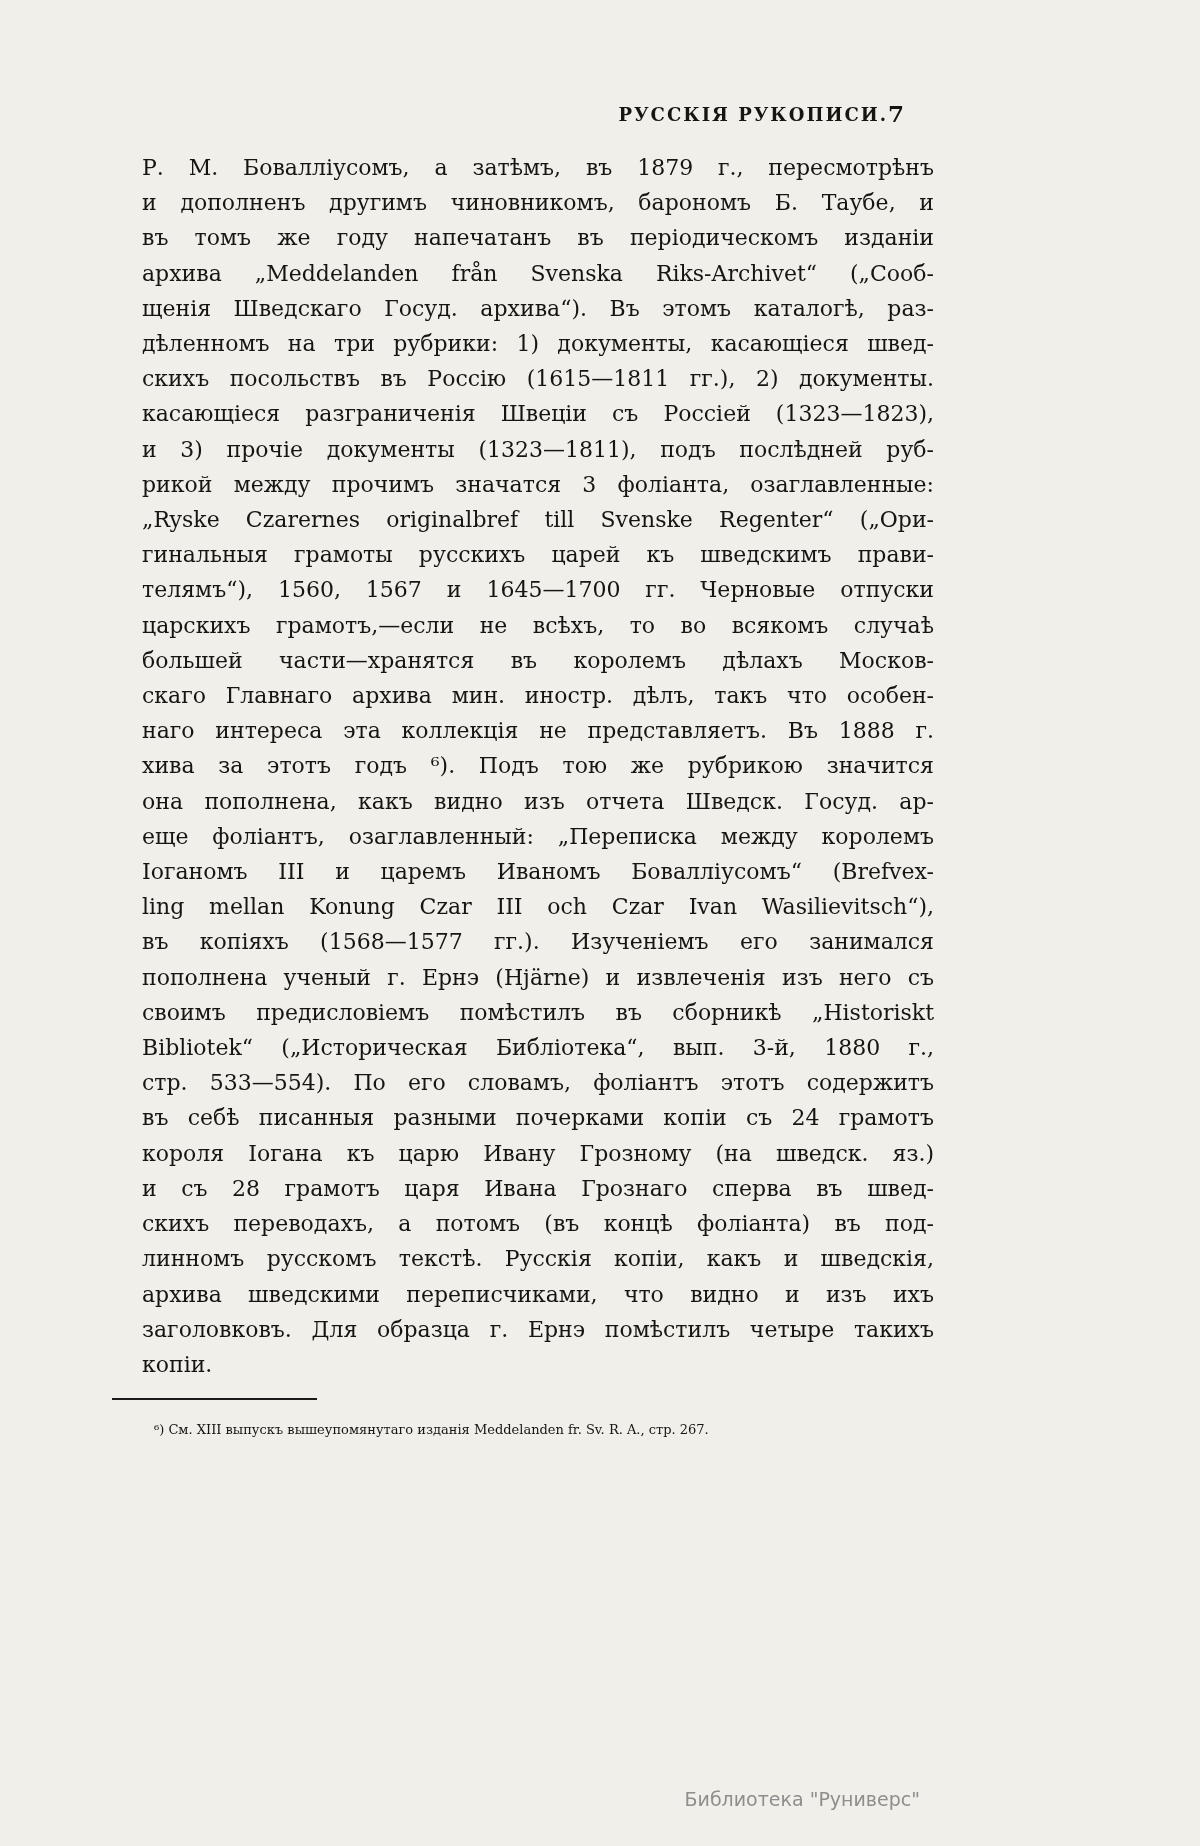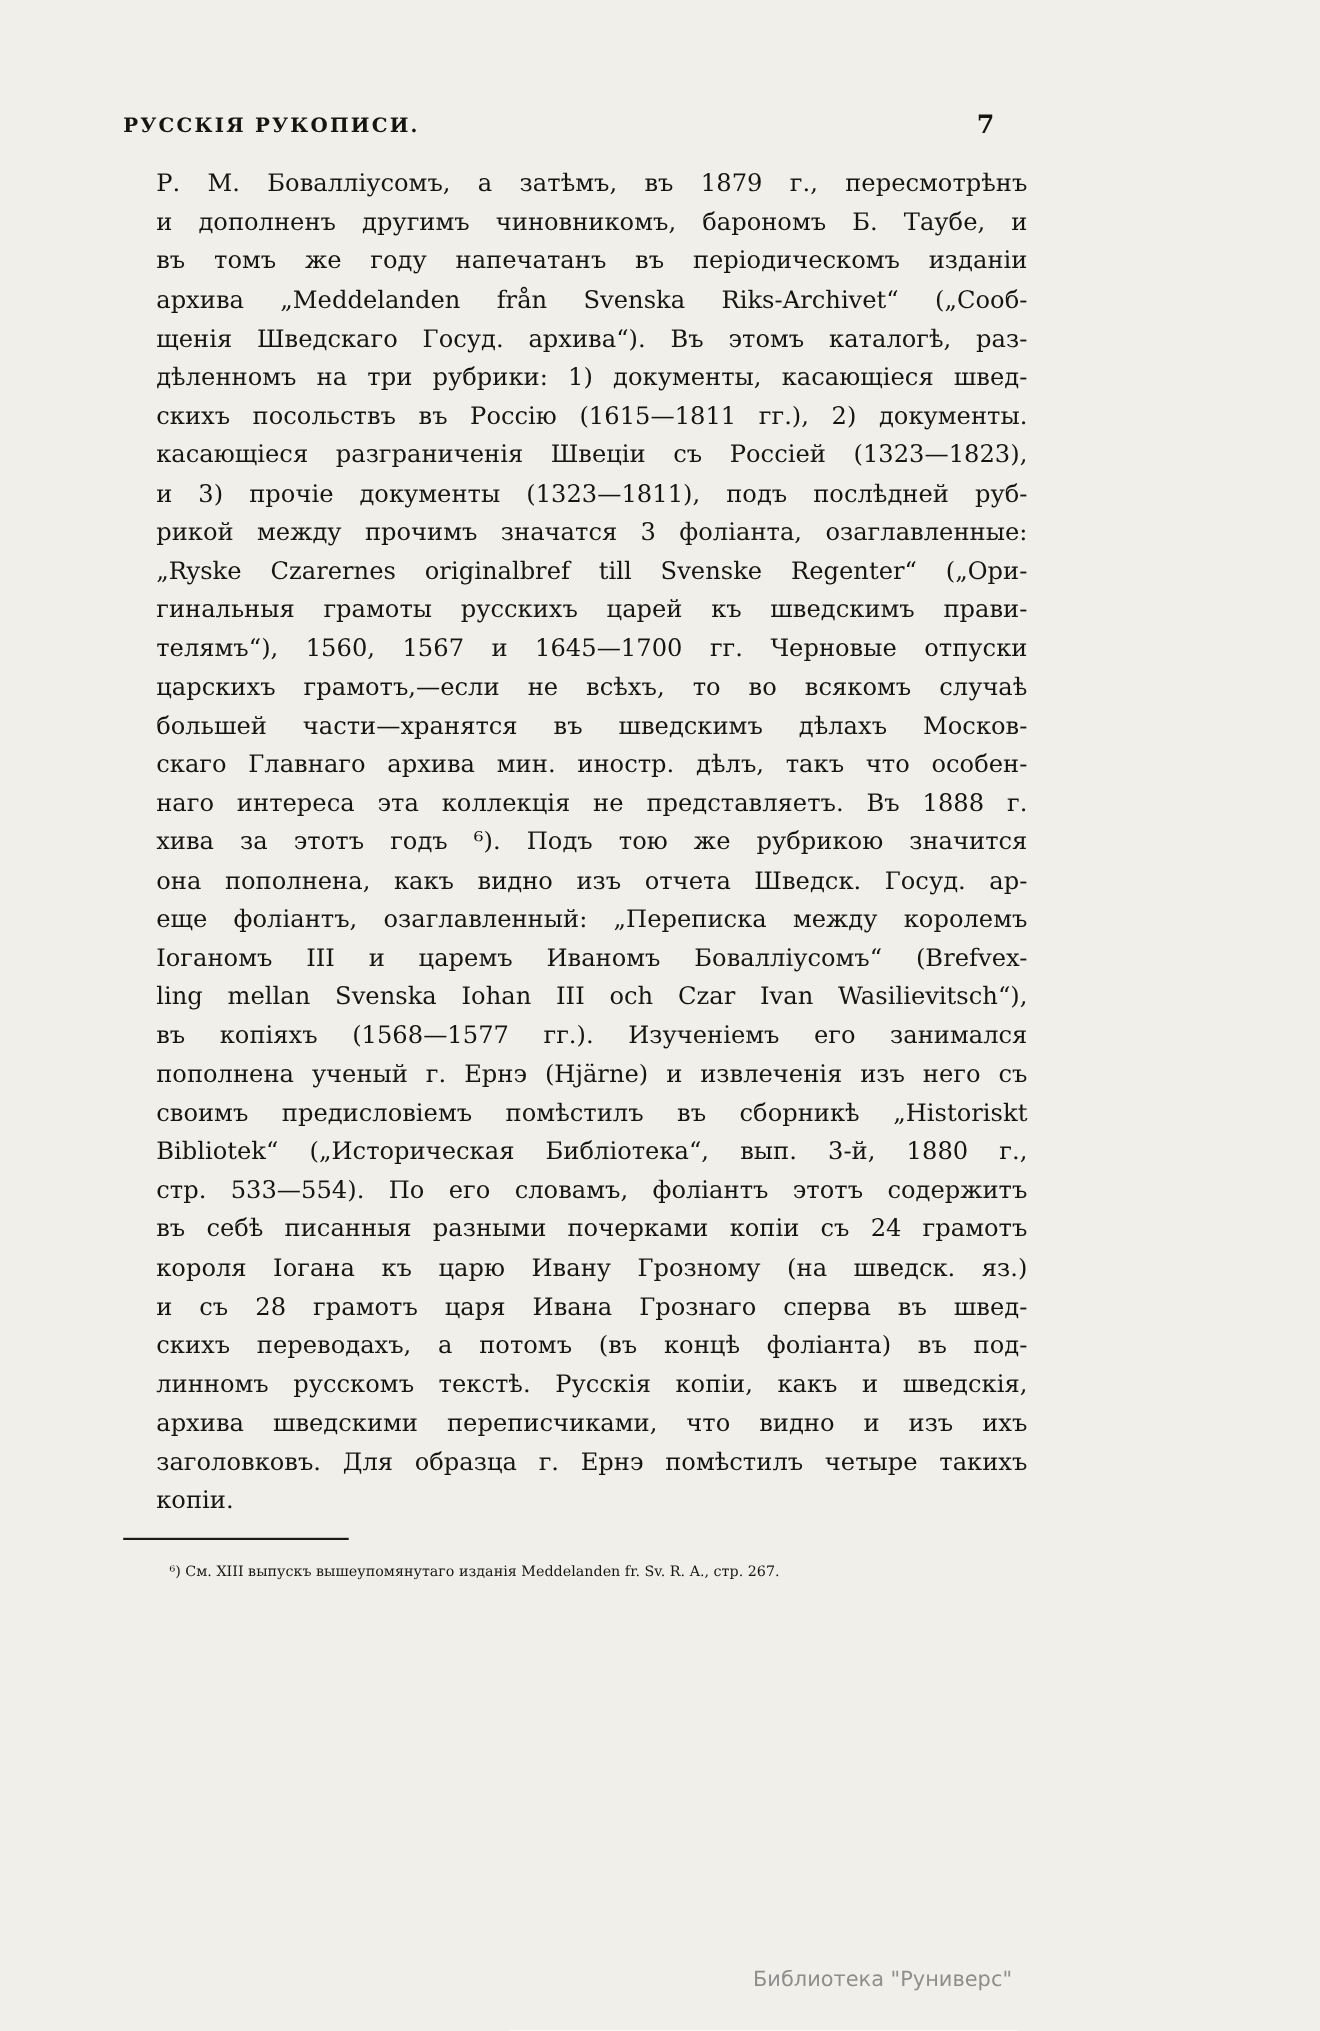--- a/index.html
+++ b/index.html
@@ -20,21 +20,21 @@
     width:792px;
   }
   .pageheader {
     position:relative;
     height:26px;
     margin-bottom:20px;
   }
   .header-title {
     position:absolute;
     left:0; right:16px;
-    text-align:left;
+    text-align:right;
     font-size:18px;
     font-weight:bold;
     letter-spacing:2px;
   }
   .page-number {
     position:absolute;
     right:0;
     top:-4px;
     font-size:23px;
     font-weight:bold;
@@ -92,28 +92,28 @@
         <div class="body-line">щенія Шведскаго Госуд. архива“). Въ этомъ каталогѣ, раз-</div>
         <div class="body-line">дѣленномъ на три рубрики: 1) документы, касающіеся швед-</div>
         <div class="body-line">скихъ посольствъ въ Россію (1615—1811 гг.), 2) документы.</div>
         <div class="body-line">касающіеся разграниченія Швеціи съ Россіей (1323—1823),</div>
         <div class="body-line">и 3) прочіе документы (1323—1811), подъ послѣдней руб-</div>
         <div class="body-line">рикой между прочимъ значатся 3 фоліанта, озаглавленные:</div>
         <div class="body-line">„Ryske Czarernes originalbref till Svenske Regenter“ („Ори-</div>
         <div class="body-line">гинальныя грамоты русскихъ царей къ шведскимъ прави-</div>
         <div class="body-line">телямъ“), 1560, 1567 и 1645—1700 гг. Черновые отпуски</div>
         <div class="body-line">царскихъ грамотъ,—если не всѣхъ, то во всякомъ случаѣ</div>
-        <div class="body-line">большей части—хранятся въ шведскимъ дѣлахъ Москов-</div>
+        <div class="body-line">большей части—хранятся въ королемъ дѣлахъ Москов-</div>
         <div class="body-line">скаго Главнаго архива мин. иностр. дѣлъ, такъ что особен-</div>
         <div class="body-line">наго интереса эта коллекція не представляетъ. Въ 1888 г.</div>
         <div class="body-line">хива за этотъ годъ ⁶). Подъ тою же рубрикою значится</div>
         <div class="body-line">она пополнена, какъ видно изъ отчета Шведск. Госуд. ар-</div>
         <div class="body-line">еще фоліантъ, озаглавленный: „Переписка между королемъ</div>
         <div class="body-line">Іоганомъ III и царемъ Иваномъ Бовалліусомъ“ (Brefvex-</div>
-        <div class="body-line">ling mellan Svenska Iohan III och Czar Ivan Wasilievitsch“),</div>
+        <div class="body-line">ling mellan Konung Czar III och Czar Ivan Wasilievitsch“),</div>
         <div class="body-line">въ копіяхъ (1568—1577 гг.). Изученіемъ его занимался</div>
         <div class="body-line">пополнена ученый г. Ернэ (Hjärne) и извлеченія изъ него съ</div>
         <div class="body-line">своимъ предисловіемъ помѣстилъ въ сборникѣ „Historiskt</div>
         <div class="body-line">Bibliotek“ („Историческая Библіотека“, вып. 3-й, 1880 г.,</div>
         <div class="body-line">стр. 533—554). По его словамъ, фоліантъ этотъ содержитъ</div>
         <div class="body-line">въ себѣ писанныя разными почерками копіи съ 24 грамотъ</div>
         <div class="body-line">короля Іогана къ царю Ивану Грозному (на шведск. яз.)</div>
         <div class="body-line">и съ 28 грамотъ царя Ивана Грознаго сперва въ швед-</div>
         <div class="body-line">скихъ переводахъ, а потомъ (въ концѣ фоліанта) въ под-</div>
         <div class="body-line">линномъ русскомъ текстѣ. Русскія копіи, какъ и шведскія,</div>

